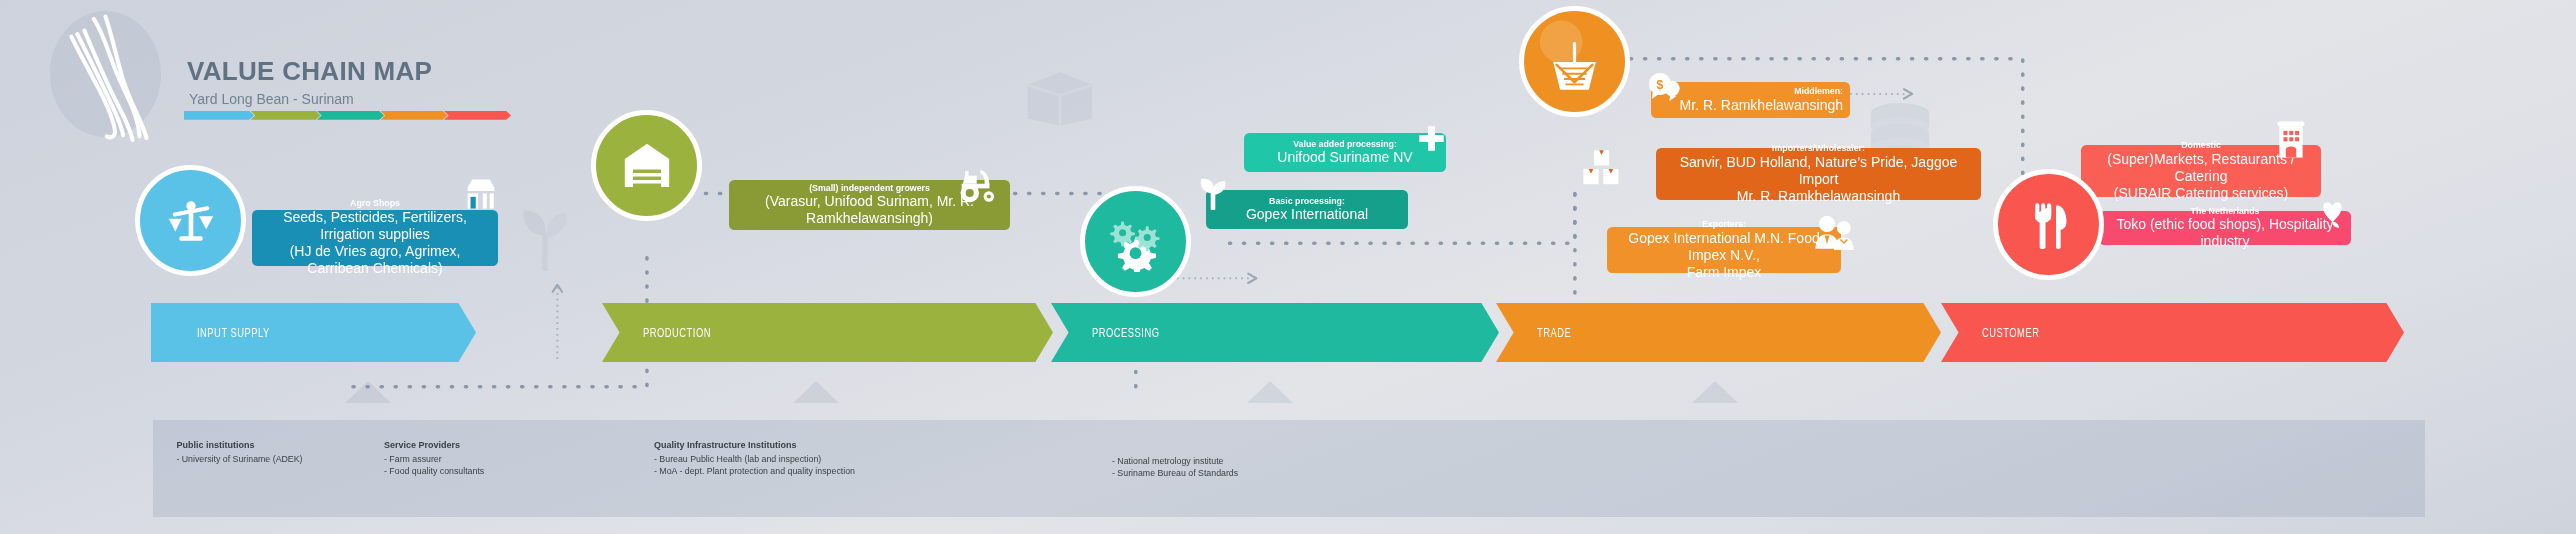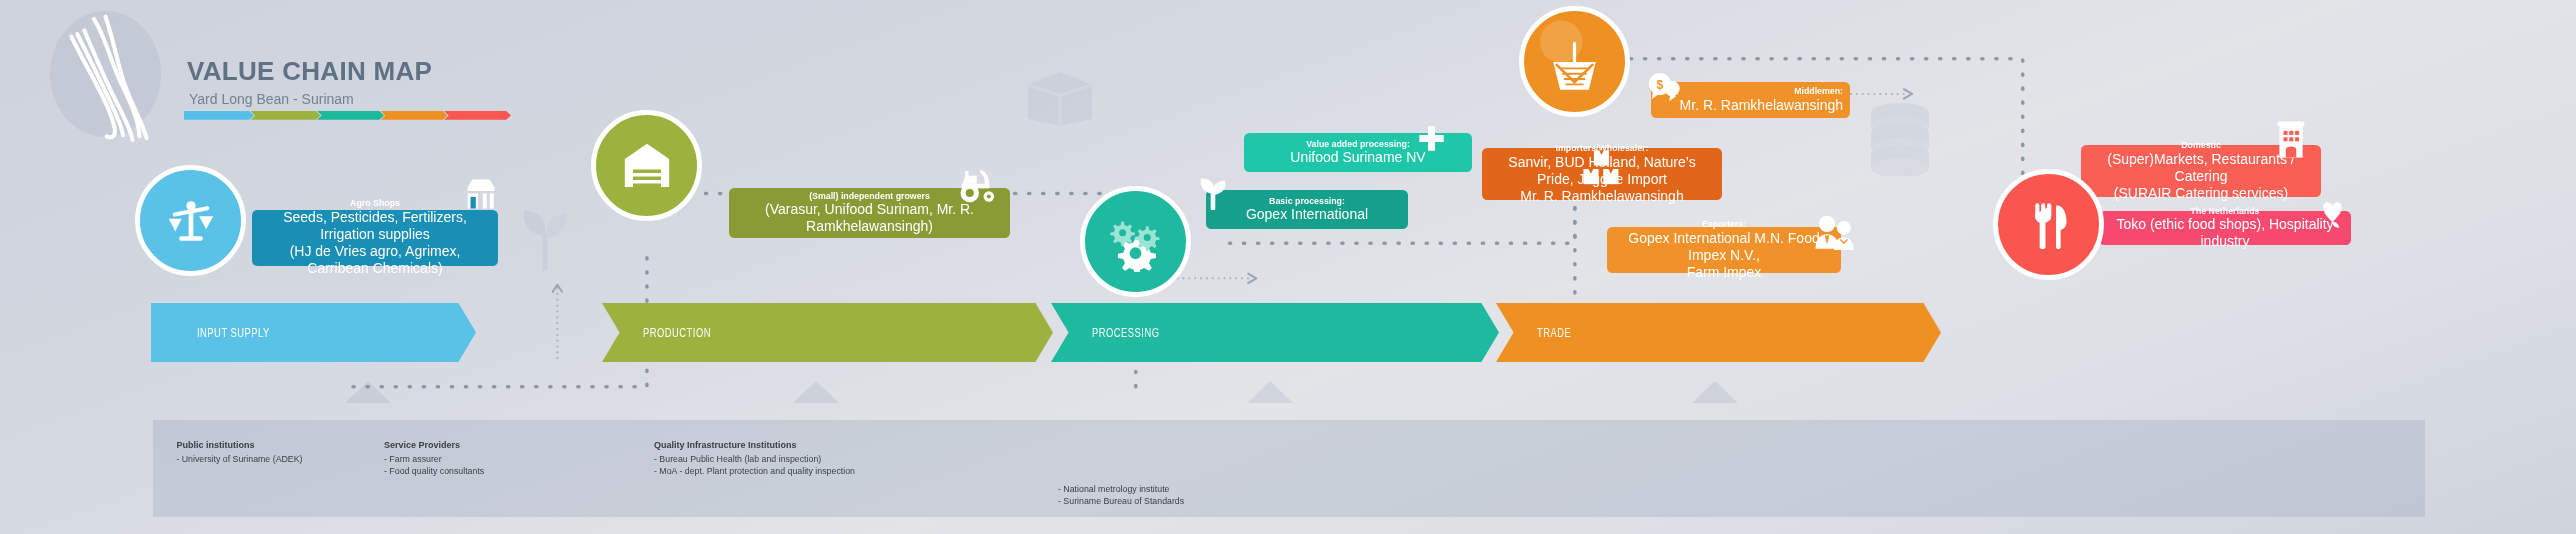--- a/index.html
+++ b/index.html
@@ -272,38 +272,38 @@
   <svg class="bx-icon" style="left:463px; top:176px;" width="36" height="36" viewBox="0 0 62 62">
     <g fill="#ffffff">
       <path d="M8 20 L16 6 L46 6 L54 20 L54 26 L8 26 Z"></path>
       <rect x="8" y="30" width="18" height="26"></rect>
       <rect x="13" y="36" width="9" height="20" fill="#1a8fb5"></rect>
       <rect x="34" y="30" width="7" height="26"></rect>
       <rect x="46" y="30" width="7" height="26"></rect>
     </g>
   </svg>
 
-  <div class="cbox" id="box-growers" style="left: 729px; top: 180px; width: 281px; height: 50px; background: rgb(138, 155, 54); margin-top: 8px;">
+  <div class="cbox" id="box-growers" style="left: 729px; top: 180px; width: 281px; height: 50px; background: rgb(138, 155, 54);">
     <div class="bx-title">(Small) independent growers</div>
     <div class="bx-line">(Varasur, Unifood Surinam, Mr. R. Ramkhelawansingh)</div>
   </div>
   <svg class="bx-icon" style="left:957px; top:166px;" width="44" height="39" viewBox="0 0 76 66">
     <g fill="#ffffff">
       <path d="M14 16 L34 16 L34 30 L10 30 Z"></path>
       <rect x="14" y="8" width="6" height="10"></rect>
       <path d="M40 6 C50 8 56 20 56 32 L48 32 C48 22 46 14 40 12 Z"></path>
       <rect x="8" y="30" width="48" height="8"></rect>
       <circle cx="22" cy="46" r="16"></circle>
       <circle cx="22" cy="46" r="7" fill="#8a9b36"></circle>
       <circle cx="55" cy="52" r="9"></circle>
       <circle cx="55" cy="52" r="3.5" fill="#8a9b36"></circle>
     </g>
   </svg>
 
-  <div class="cbox" id="box-value-added" style="left: 1244px; top: 133px; width: 228px; height: 39px; background: rgb(31, 199, 168);">
+  <div class="cbox" id="box-value-added" style="left: 1244px; top: 133px; width: 202px; height: 39px; background: rgb(31, 199, 168);">
     <div class="bx-title">Value added processing:</div>
     <div class="bx-line">Unifood Suriname NV</div>
   </div>
   <svg class="bx-icon" style="left:1417px; top:124px;" width="29" height="29" viewBox="0 0 50 50">
     <path d="M19 4 L31 4 L31 19 L46 19 L46 31 L31 31 L31 46 L19 46 L19 31 L4 31 L4 19 L19 19 Z" fill="#ffffff"></path>
   </svg>
 
   <div class="cbox" id="box-basic-processing" style="left: 1206px; top: 190px; width: 202px; height: 39px; background: rgb(20, 160, 138);">
     <div class="bx-title">Basic processing:</div>
     <div class="bx-line">Gopex International</div>
@@ -323,21 +323,21 @@
   <svg class="bx-icon" style="left:1646px; top:71px;" width="36" height="34" viewBox="0 0 62 58">
     <g fill="#ffffff">
       <circle cx="24" cy="22" r="19"></circle>
       <path d="M12 34 L10 48 L24 38 Z"></path>
       <circle cx="45" cy="30" r="13"></circle>
       <path d="M42 40 L40 52 L52 43 Z"></path>
     </g>
     <text x="24" y="30" font-size="21" font-weight="700" fill="#f0912a" text-anchor="middle" font-family="Liberation Sans, sans-serif">$</text>
   </svg>
 
-  <div class="cbox" id="box-importers" style="left: 1482px; top: 148px; width: 240px; height: 52px; background: rgb(226, 102, 26);">
+  <div class="cbox" id="box-importers" style="left: 1656px; top: 148px; width: 325px; height: 52px; background: rgb(226, 102, 26);">
     <div class="bx-title">Importers/Wholesaler:</div>
     <div class="bx-line">Sanvir, BUD Holland, Nature’s Pride, Jaggoe Import</div>
     <div class="bx-line">Mr. R. Ramkhelawansingh</div>
   </div>
   <svg class="bx-icon" style="left:1581px; top:148px;" width="41" height="42" viewBox="0 0 70 72">
     <g fill="#ffffff">
       <rect x="22" y="4" width="26" height="26"></rect>
       <path d="M31 4 L35 12 L39 4" fill="#e2661a"></path>
       <rect x="4" y="36" width="26" height="26"></rect>
       <path d="M13 36 L17 44 L21 36" fill="#e2661a"></path>
@@ -400,37 +400,40 @@
       </div>
       <div class="chev" style="left: 602px; width: 451px; background: rgb(156, 178, 63);">
         <div class="chev-label">PRODUCTION</div>
       </div>
       <div class="chev" style="left: 1496px; width: 445px; background: rgb(239, 145, 34);">
         <div class="chev-label">TRADE</div>
       </div>
       <div class="chev" style="left: 1051px; width: 448px; background: rgb(31, 185, 160);">
         <div class="chev-label">PROCESSING</div>
       </div>
+      <div class="chev" style="left: 1941px; width: 463px; background: rgb(249, 86, 79);">
+        <div class="chev-label">CUSTOMER</div>
+      </div>
     </div>
 
   <div id="support">
       <div class="sup-col" style="left: 23.4px;">
         <div class="sup-head">Public institutions</div>
         <div class="sup-item">- University of Suriname (ADEK)</div>
       </div>
       <div class="sup-col" style="left: 231px;">
         <div class="sup-head">Service Providers</div>
         <div class="sup-item">- Farm assurer</div>
         <div class="sup-item">- Food quality consultants</div>
       </div>
       <div class="sup-col" style="left: 501px;">
         <div class="sup-head">Quality Infrastructure Institutions</div>
         <div class="sup-item">- Bureau Public Health (lab and inspection)</div>
         <div class="sup-item">- MoA - dept. Plant protection and quality inspection</div>
       </div>
-      <div class="sup-col" style="left: 905px; top: 35px; margin-top: 28px;">
+      <div class="sup-col" style="left: 959px; top: 35px;">
         <div class="sup-item">- National metrology institute</div>
         <div class="sup-item">- Suriname Bureau of Standards</div>
       </div>
     </div>
 
 </div>
 
 
 </body></html>

